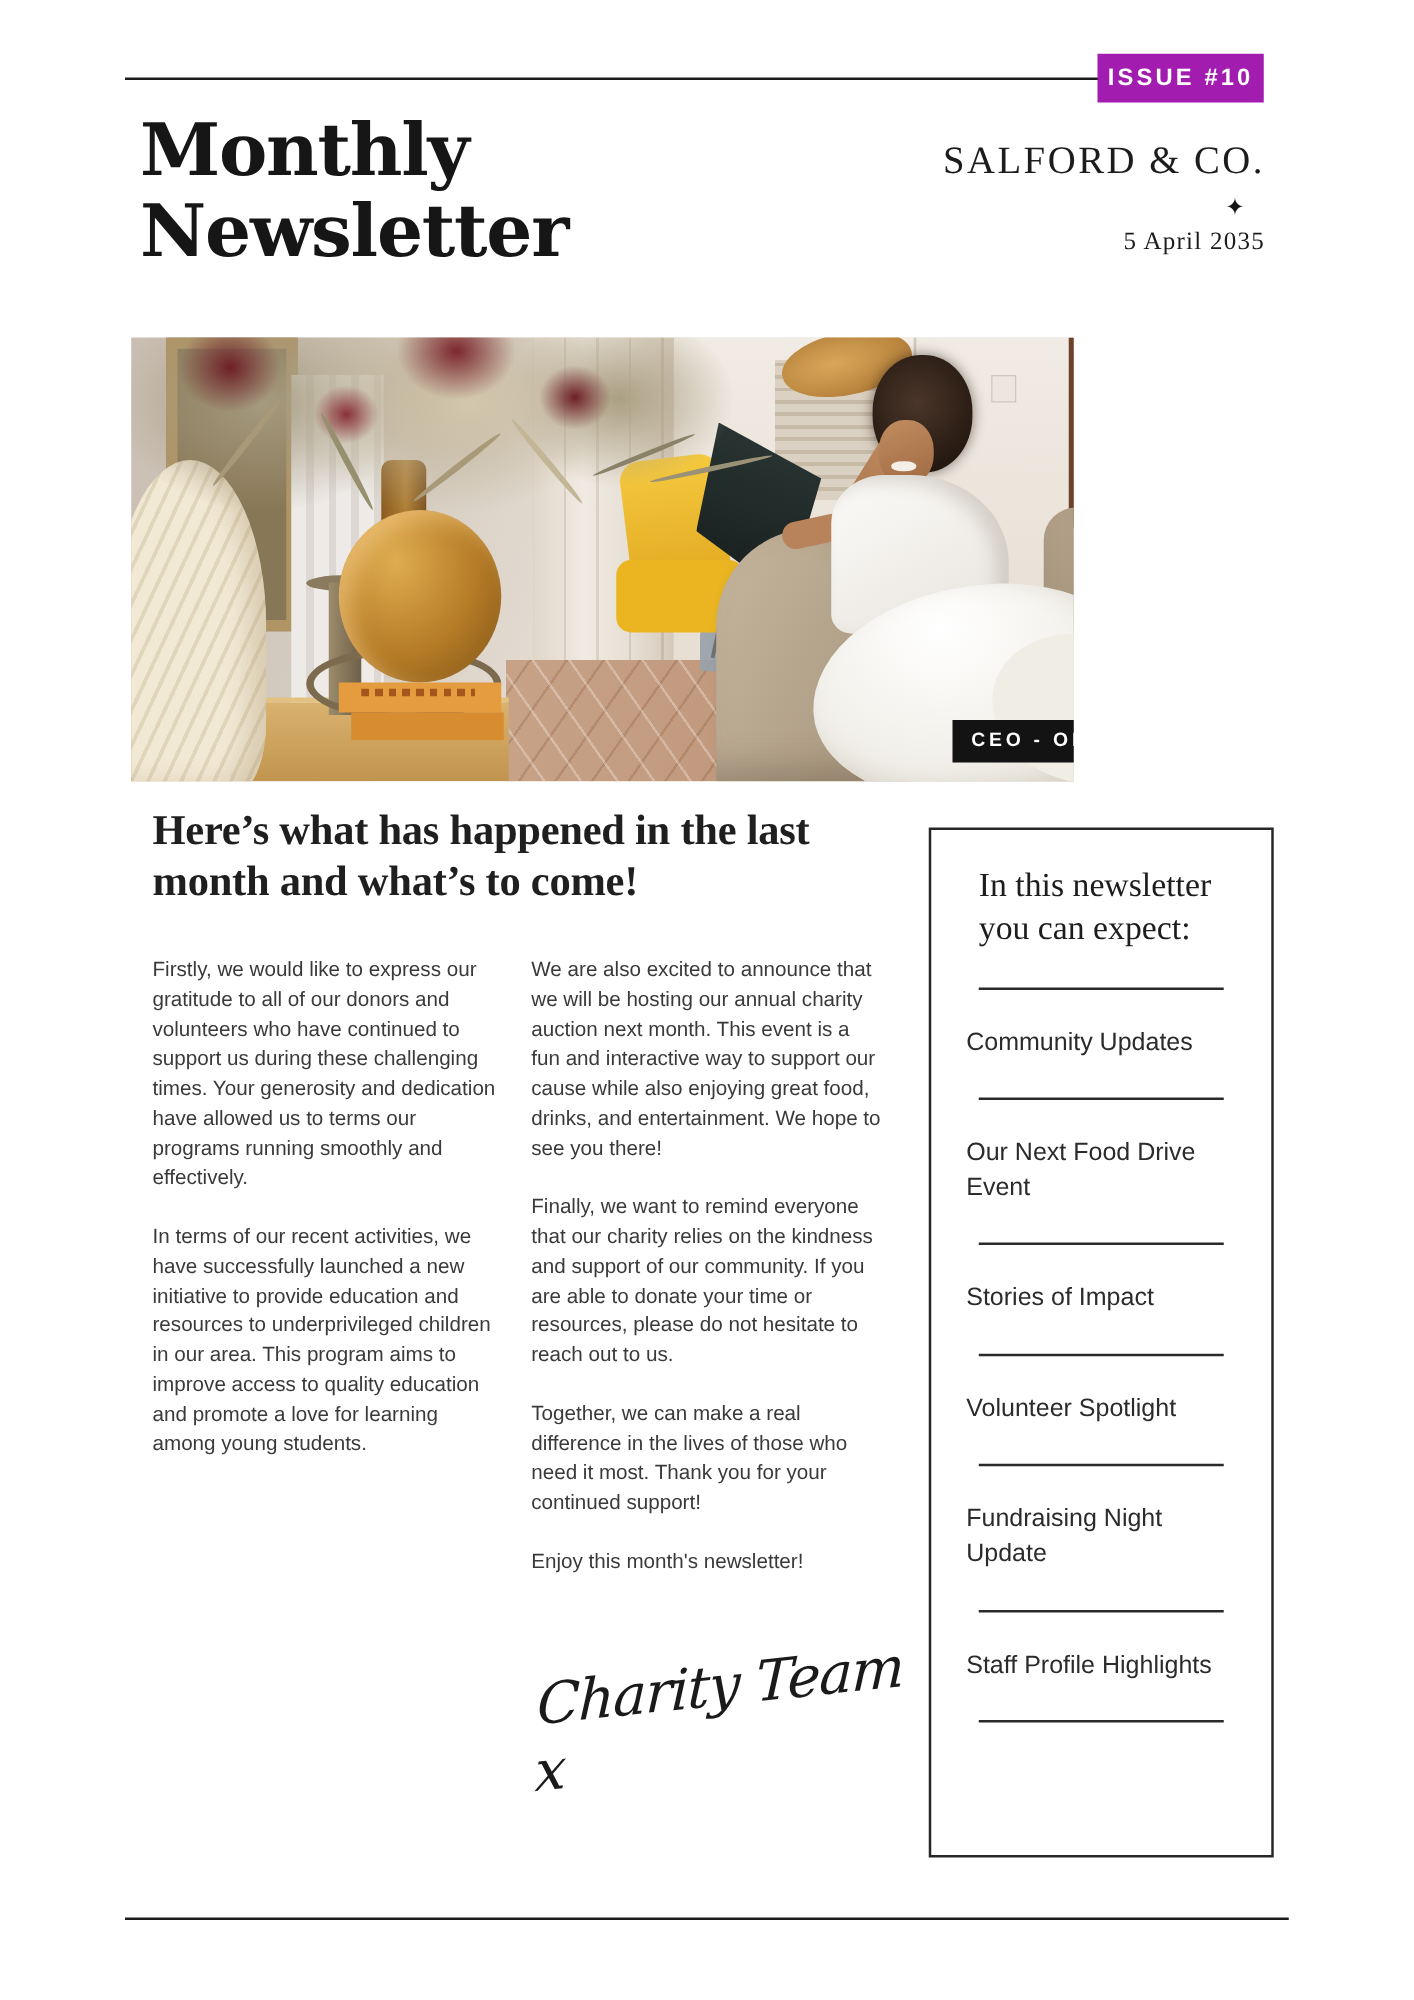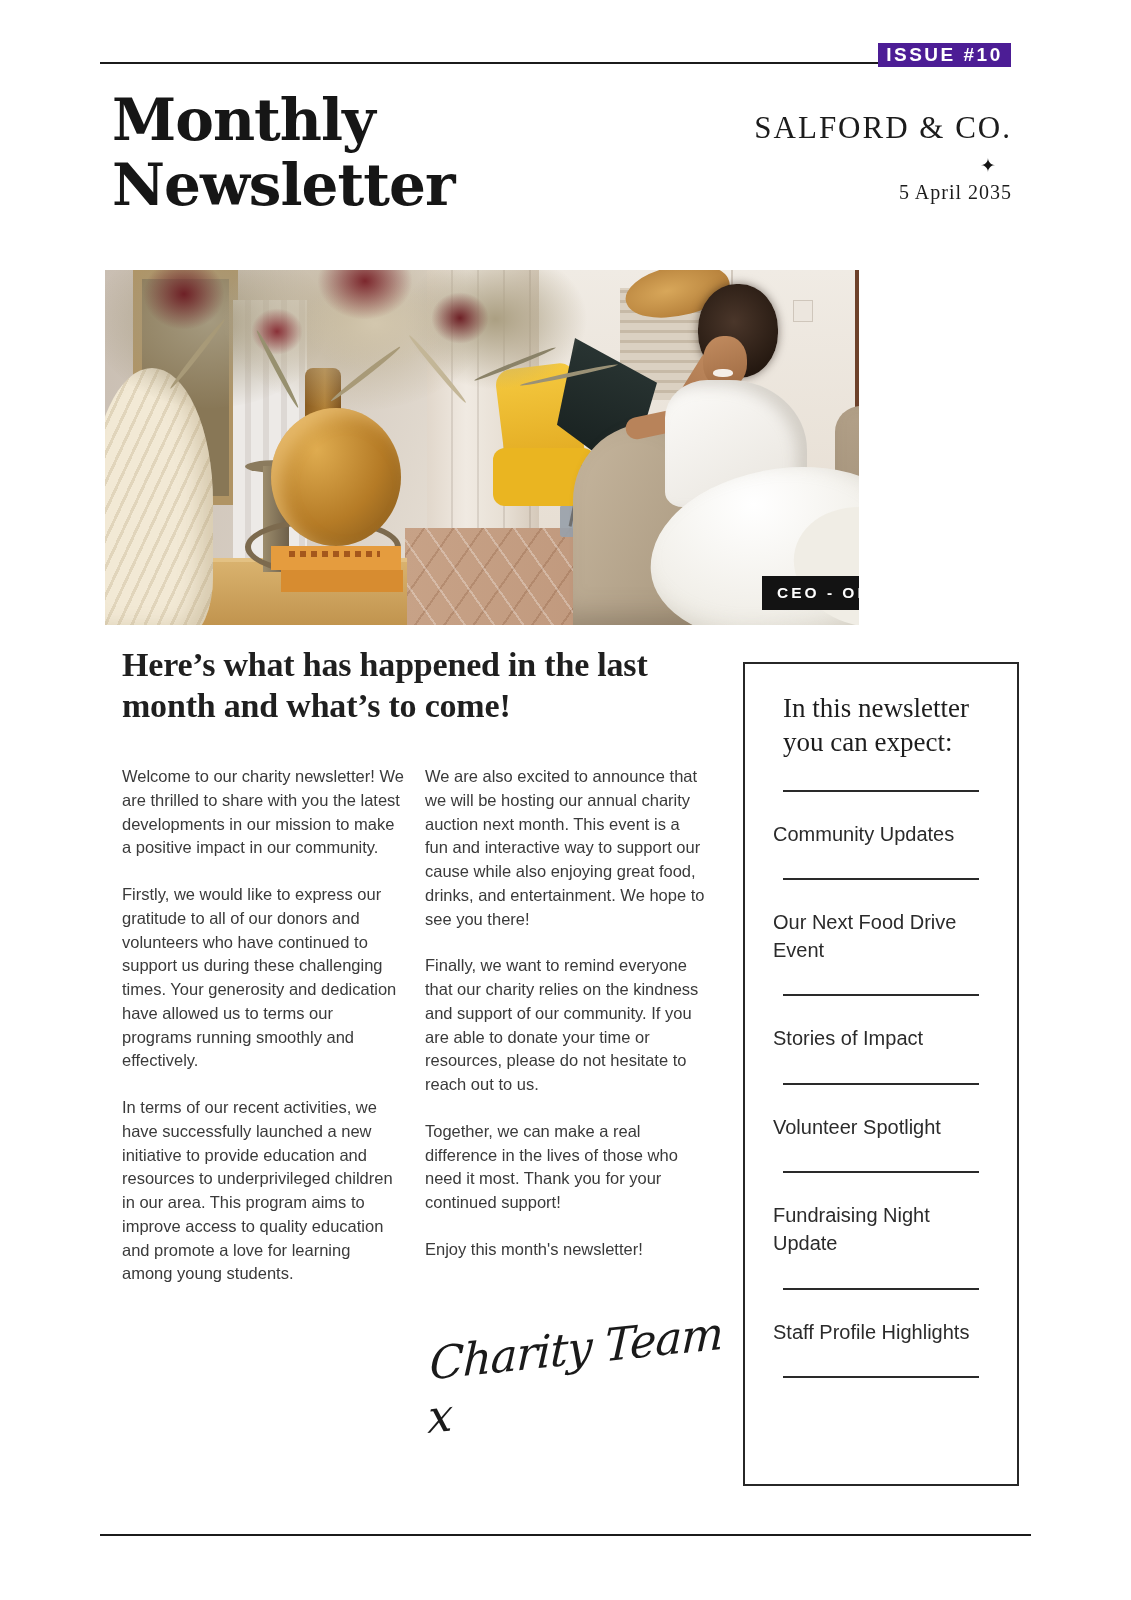--- a/index.html
+++ b/index.html
@@ -6,22 +6,22 @@
   html,body { background:#ffffff; }
   body {
     width:1131px; height:1600px; position:relative;
     font-family:"Liberation Sans", sans-serif;
     color:#383838; overflow:hidden;
   }
 
   
   .top-rule { position:absolute; left:100px; top:62px; width:780px; height:2px; background:#1b1b1b; }
   .issue-badge {
-    position:absolute; left:878px; top:43px; width:133px; height:24px;
-    background:#4c1d95; color:#fff; display:flex; align-items:center; justify-content:center;
+    position:absolute; left:878px; top:43px; width:133px; height:39px;
+    background:#a21caf; color:#fff; display:flex; align-items:center; justify-content:center;
     font-size:19px; font-weight:bold; letter-spacing:2.5px;
   }
   .masthead {
     position:absolute; left:112px; top:88px;
     font-family:"DejaVu Serif", serif; font-size:58px; line-height:1.12;
     color:#161616; letter-spacing:-1px;
   }
   .brand-block { position:absolute; left:560px; top:110px; width:452px; text-align:right; color:#1c1c1c; }
   .brand-name { font-family:"Liberation Serif", serif; font-size:31px; letter-spacing:2px; }
   .brand-sparkle { font-size:19px; padding-right:16px; margin-top:8px; color:#141414; }
@@ -255,21 +255,20 @@
   <div class="ph-book1"></div>
   <div class="ph-book2"></div>
   <div class="ph-caption">
     <span>CEO - OLIVIA WILSON</span>
   </div>
 </div>
 
 <h2 class="main-heading">Here’s what has happened in the last month and what’s to come!</h2>
 
 <div class="col col-1">
-  <p>Welcome to our charity newsletter! We are thrilled to share with you the latest developments in our mission to make a positive impact in our community.</p>
   <p>Firstly, we would like to express our gratitude to all of our donors and volunteers who have continued to support us during these challenging times. Your generosity and dedication have allowed us to terms our programs running smoothly and effectively.</p>
   <p>In terms of our recent activities, we have successfully launched a new initiative to provide education and resources to underprivileged children in our area. This program aims to improve access to quality education and promote a love for learning among young students.</p>
 </div>
 
 <div class="col col-2">
   <p>We are also excited to announce that we will be hosting our annual charity auction next month. This event is a fun and interactive way to support our cause while also enjoying great food, drinks, and entertainment. We hope to see you there!</p>
   <p>Finally, we want to remind everyone that our charity relies on the kindness and support of our community. If you are able to donate your time or resources, please do not hesitate to reach out to us.</p>
   <p>Together, we can make a real difference in the lives of those who need it most. Thank you for your continued support!</p>
   <p>Enjoy this month's newsletter!</p>
 </div>

